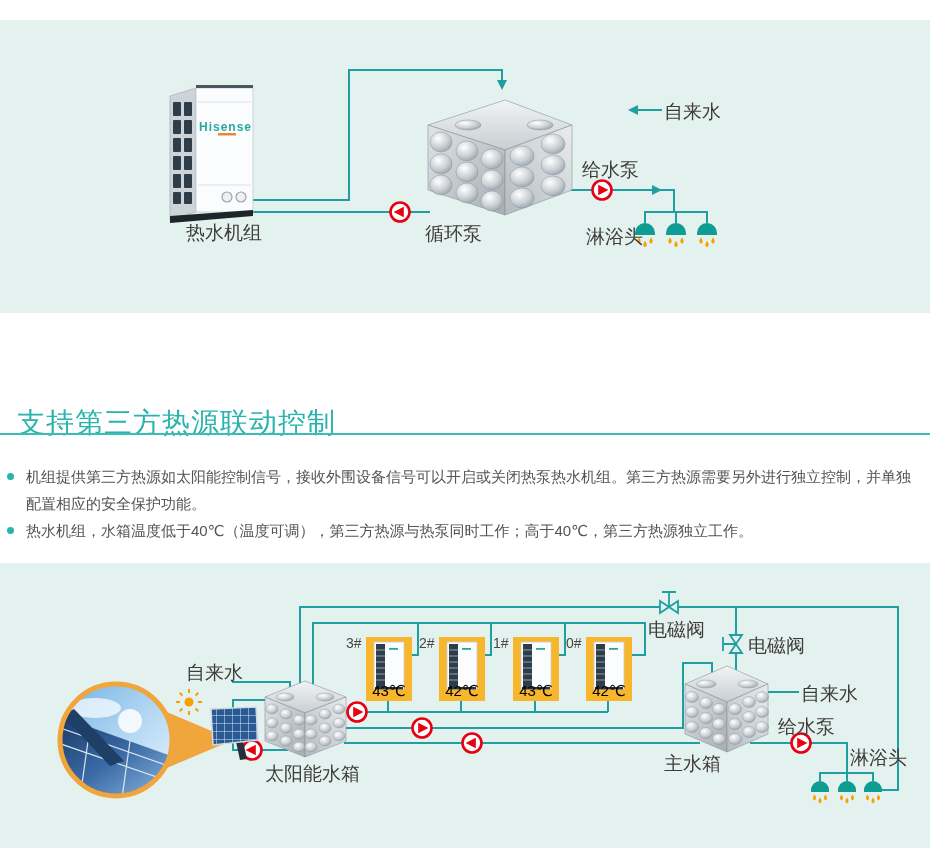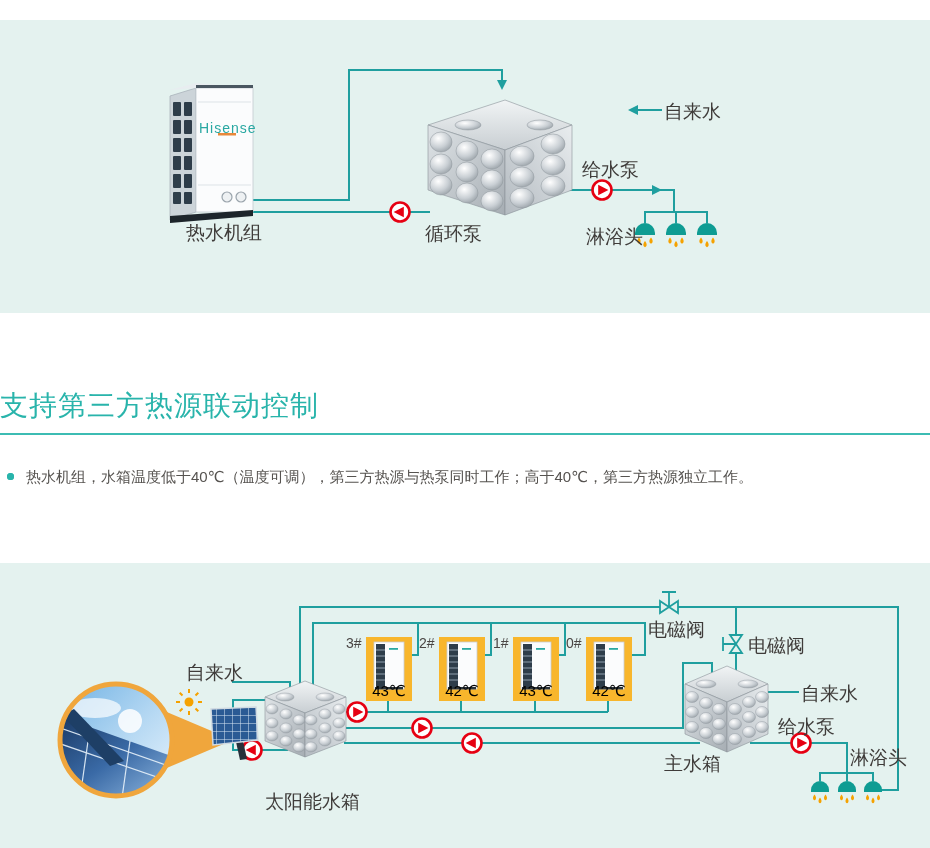--- a/index.html
+++ b/index.html
@@ -4,29 +4,29 @@
 <style>
   html,body{margin:0;padding:0;background:#fff;}
   #page{position:relative;width:930px;height:848px;background:#fff;overflow:hidden;
         font-family:"Liberation Sans","DejaVu Sans",sans-serif;}
   .panel{position:absolute;left:0;width:930px;background:#e4f2ef;}
   #panel1{top:20px;height:293px;}
   #panel2{top:563px;height:285px;}
   .lbl{position:absolute;color:#3f3c3a;font-size:19px;line-height:1.1;white-space:nowrap;}
   .lbl-c{}
   #title-block{position:absolute;left:0;top:385px;width:930px;}
-  #section-title{color:#29b4ab;font-size:28px;letter-spacing:1px;font-weight:500;margin:0;padding:2px 0 0 0;}
+  #section-title{color:#29b4ab;font-size:28px;letter-spacing:1px;font-weight:500;margin:17px;padding:2px 0 0 0;}
   #title-rule{position:absolute;left:0;top:48px;width:930px;height:2px;background:#3cbcb3;}
   #bullets{position:absolute;left:0;top:463px;width:922px;}
   .bullet{position:relative;padding-left:26px;color:#565350;font-size:15px;line-height:27px;}
   .bullet .dot{position:absolute;left:7px;top:10px;width:7px;height:7px;border-radius:50%;background:#29b4ab;}
   .num-lbl{position:absolute;font-size:14px;color:#4a4644;}
   .temp-lbl{position:absolute;width:46px;text-align:center;font-size:15px;color:#000;}
   .brand{position:absolute;left:199px;top:100px;width:52px;text-align:right;
-         color:#29a8a2;font-size:14px;letter-spacing:1px;font-weight:normal;}
+         color:#29a8a2;font-size:12px;letter-spacing:1px;font-weight:bold;}
   svg{position:absolute;left:0;top:0;}
 </style>
 </head>
 <body>
 
 <div id="page">
 
   <div class="panel" id="panel1">
     <svg width="930" height="293" viewBox="0 0 930 293">
       <defs>
@@ -139,21 +139,21 @@
     <div class="lbl" style="left:664px;top:82px;">自来水</div>
     <div class="lbl" style="left:582px;top:140px;">给水泵</div>
     <div class="lbl" style="left:586px;top:207px;">淋浴头</div>
   </div>
 
   <div id="title-block">
     <h2 id="section-title">支持第三方热源联动控制</h2>
     <div id="title-rule"></div>
   </div>
   <div id="bullets">
-    <div class="bullet"><span class="dot"></span></div>
+    <div class="bullet"><span class="dot"></span><span>机组提供第三方热源如太阳能控制信号，接收外围设备信号可以开启或关闭热泵热水机组。第三方热源需要另外进行独立控制，并单独配置相应的安全保护功能。</span></div>
     <div class="bullet"><span class="dot"></span><span>热水机组，水箱温度低于40℃（温度可调），第三方热源与热泵同时工作；高于40℃，第三方热源独立工作。</span></div>
   </div>
 
   <div class="panel" id="panel2">
     <svg width="930" height="285" viewBox="0 0 930 285">
       <defs>
         <linearGradient id="d2-faceL" x1="0" y1="0" x2="1" y2="1">
           <stop offset="0" stop-color="#dfe4e7"></stop>
             <stop offset="1" stop-color="#a6adb3"></stop>
         </linearGradient>
@@ -329,21 +329,21 @@
         <polygon points="236,179 243,178 247,196 240,197" fill="#27303a"></polygon>
         <polygon points="211,146 256,144 258,177 213,182" fill="url(#d2-grid)" stroke="#d0dae2" stroke-width="1.5"></polygon>
       </g>
       <g stroke="#f5a200" stroke-width="2">
         <circle cx="189" cy="139" r="4.5" fill="#f5a200" stroke="none"></circle>
         <path d="M189,130 V126 M189,148 V152 M180,139 H176 M198,139 H202 M182.5,132.5 L179.7,129.7 M195.5,145.5 L198.3,148.3 M182.5,145.5 L179.7,148.3 M195.5,132.5 L198.3,129.7" fill="none"></path>
       </g>
     </svg>
 
     <div class="lbl" style="left:186px;top:100px;">自来水</div>
-    <div class="lbl" style="left:265px;top:201px;margin-top:28px;">太阳能水箱</div>
+    <div class="lbl" style="left:265px;top:201px;">太阳能水箱</div>
     <div class="lbl" style="left:648px;top:57px;">电磁阀</div>
     <div class="lbl" style="left:748px;top:73px;">电磁阀</div>
     <div class="lbl" style="left:664px;top:191px;">主水箱</div>
     <div class="lbl" style="left:801px;top:121px;">自来水</div>
     <div class="lbl" style="left:778px;top:154px;">给水泵</div>
     <div class="lbl" style="left:850px;top:185px;">淋浴头</div>
 
     <div class="num-lbl" style="left:346px;top:72px;">3#</div>
     <div class="num-lbl" style="left:419px;top:72px;">2#</div>
     <div class="num-lbl" style="left:493px;top:72px;">1#</div>

